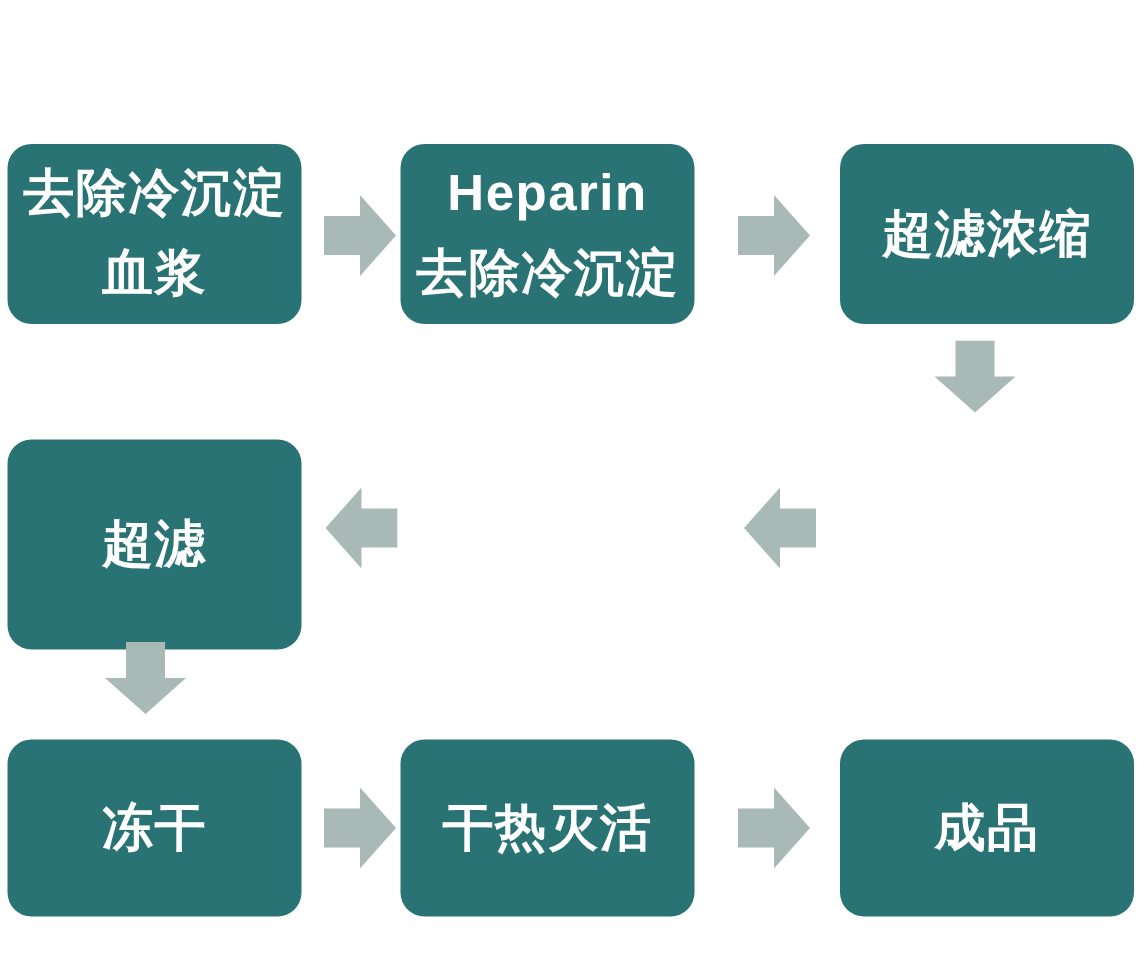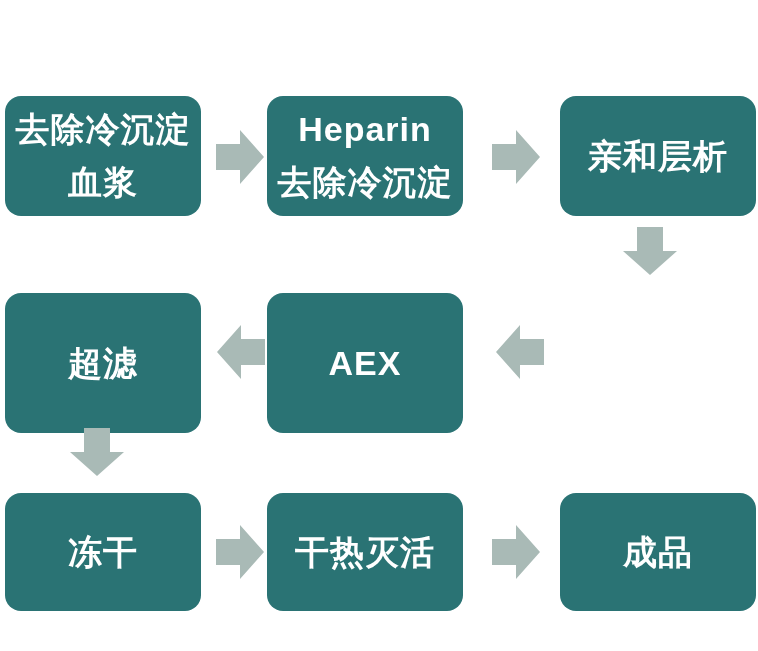--- a/index.html
+++ b/index.html
@@ -67,39 +67,36 @@
     <div class="line">去除冷沉淀</div>
   </div>
 
   <div class="arrow" style="left:492px; top:102px;">
     <svg width="48" height="54" viewBox="0 0 48 54">
         <polygon points="0,14 24,14 24,0 48,27 24,54 24,40 0,40"></polygon>
       </svg>
   </div>
 
   <div class="node r1 c3">
-    <div class="line">亲和层析</div>
+    <div class="line">超滤浓缩</div>
   </div>
 
   <div class="arrow" style="left:623px; top:199px;">
     <svg width="54" height="48" viewBox="0 0 54 48">
         <polygon points="14,0 40,0 40,24 54,24 27,48 0,24 14,24"></polygon>
       </svg>
   </div>
 
 
   <div class="arrow" style="left:496px; top:297px;">
     <svg width="48" height="54" viewBox="0 0 48 54">
         <polygon points="48,14 24,14 24,0 0,27 24,54 24,40 48,40"></polygon>
       </svg>
   </div>
 
-  <div class="node r2 c2">
-    <div class="line">AEX</div>
-  </div>
 
   <div class="arrow" style="left:217px; top:297px;">
     <svg width="48" height="54" viewBox="0 0 48 54">
         <polygon points="48,14 24,14 24,0 0,27 24,54 24,40 48,40"></polygon>
       </svg>
   </div>
 
   <div class="node r2 c1">
     <div class="line">超滤</div>
   </div>

